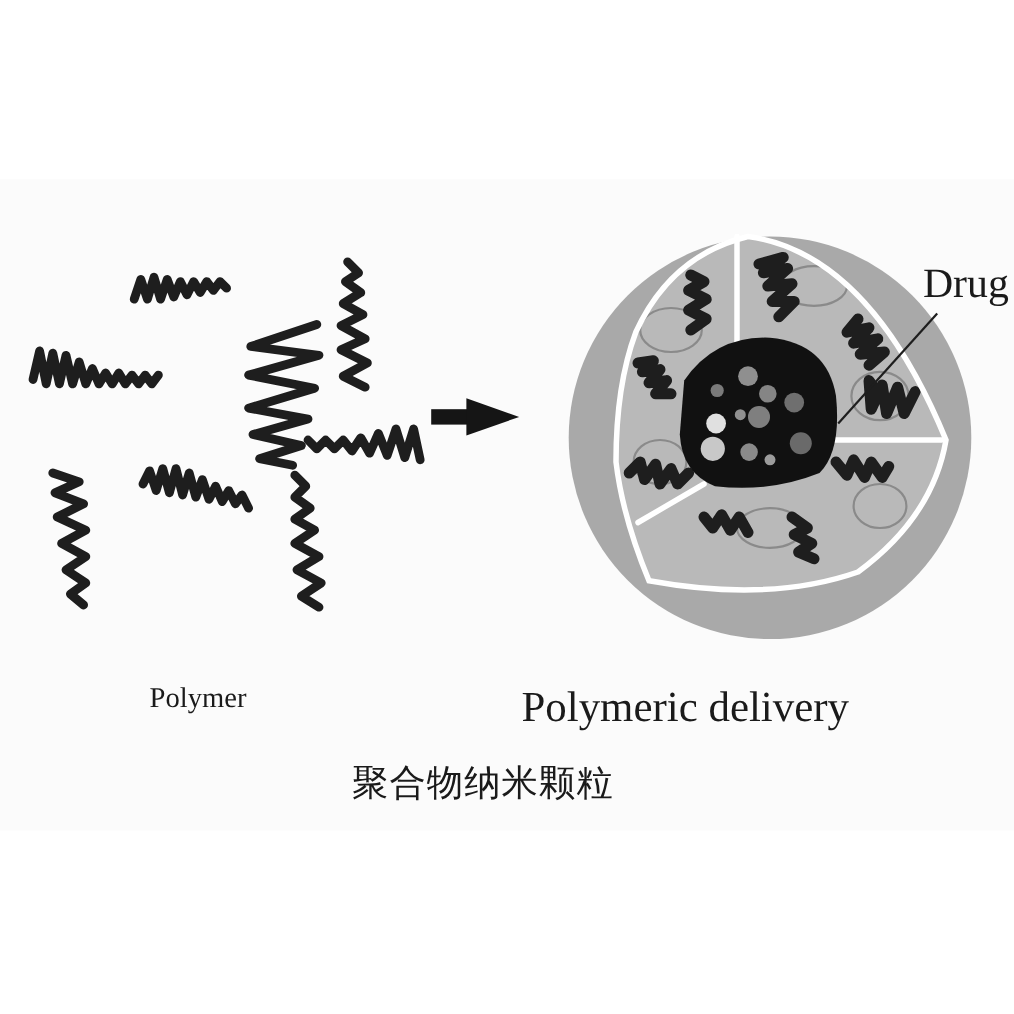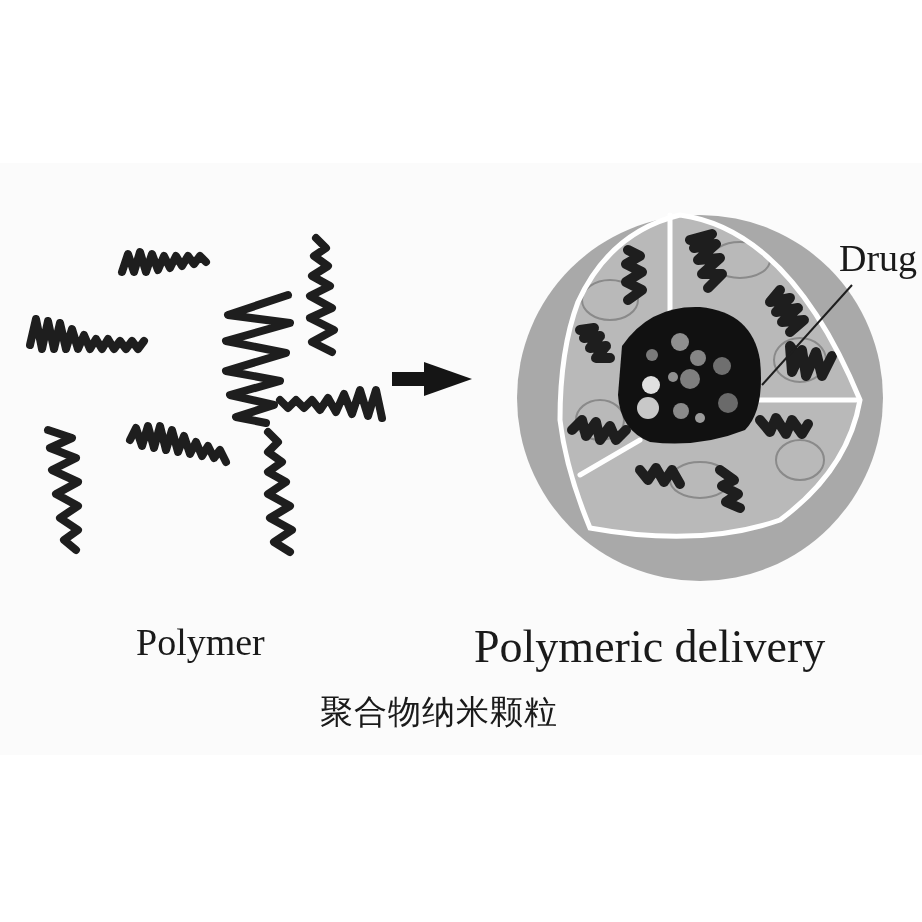--- a/index.html
+++ b/index.html
@@ -1,21 +1,21 @@
 <!DOCTYPE html>
 <html><head>
 <meta charset="utf-8">
 <style>
   html, body { margin:0; padding:0; background:#ffffff; }
   body { width:922px; height:922px; position:relative; overflow:hidden; font-family:"Liberation Serif", serif; }
   .panel { position:absolute; left:0; top:163px; width:922px; height:592px; background:#fbfbfb; }
   svg.art { position:absolute; left:0; top:0; width:922px; height:922px; }
   .label { position:absolute; color:#1a1a1a; font-family:Liberation Serif, serif; white-space:nowrap; }
-  .lbl-polymer { left:136px; top:620px; font-size:38px; }
-  .lbl-delivery { left:474px; top:620px; font-size:46px; }
+  .lbl-polymer { left:136px; top:620px; font-size:26px; }
+  .lbl-delivery { left:474px; top:620px; font-size:39px; }
   .lbl-drug { left:839px; top:236px; font-size:38px; }
   .lbl-cn { left:320px; top:690px; font-size:33px; font-family:"DejaVu Sans", sans-serif; letter-spacing:1px; }
 </style>
 </head>
 <body>
 
 <div class="panel"></div>
 
 <svg class="art" viewBox="0 0 922 922">
   <defs>

